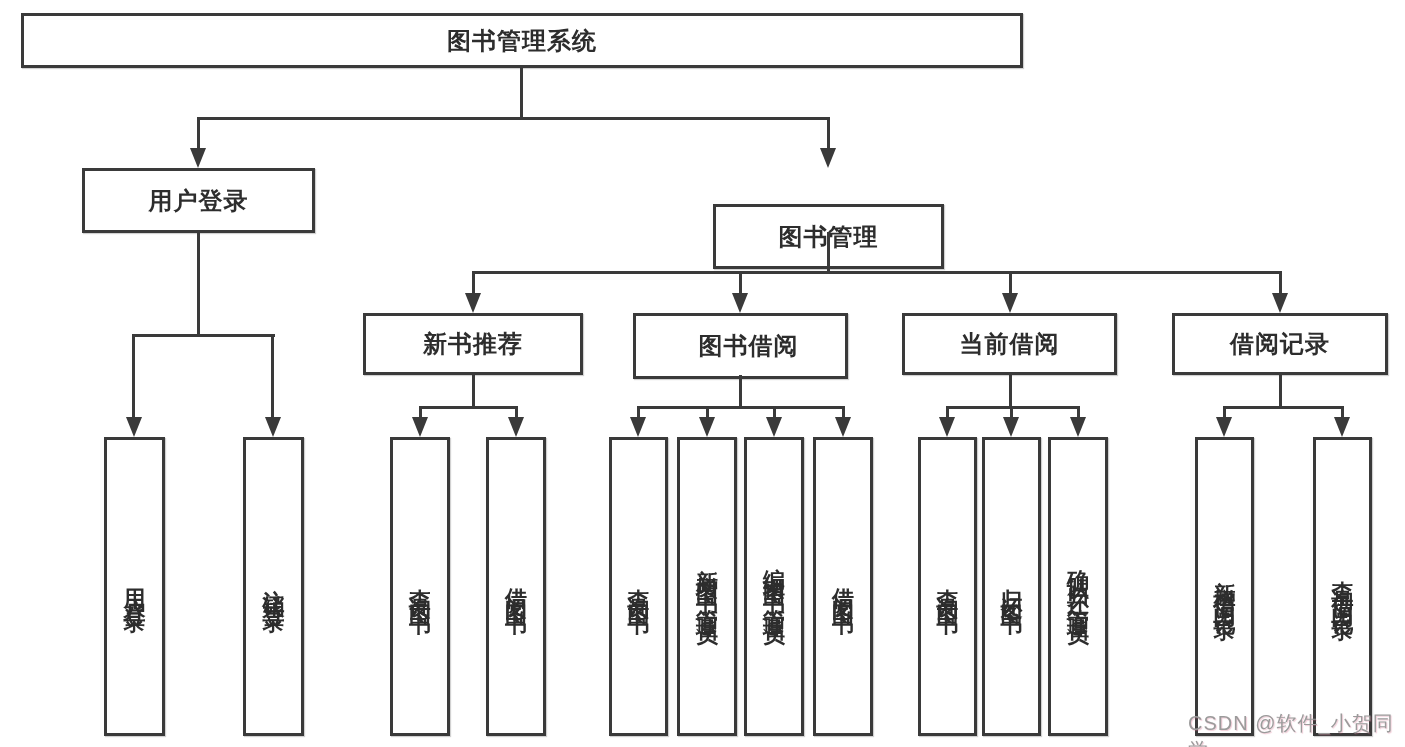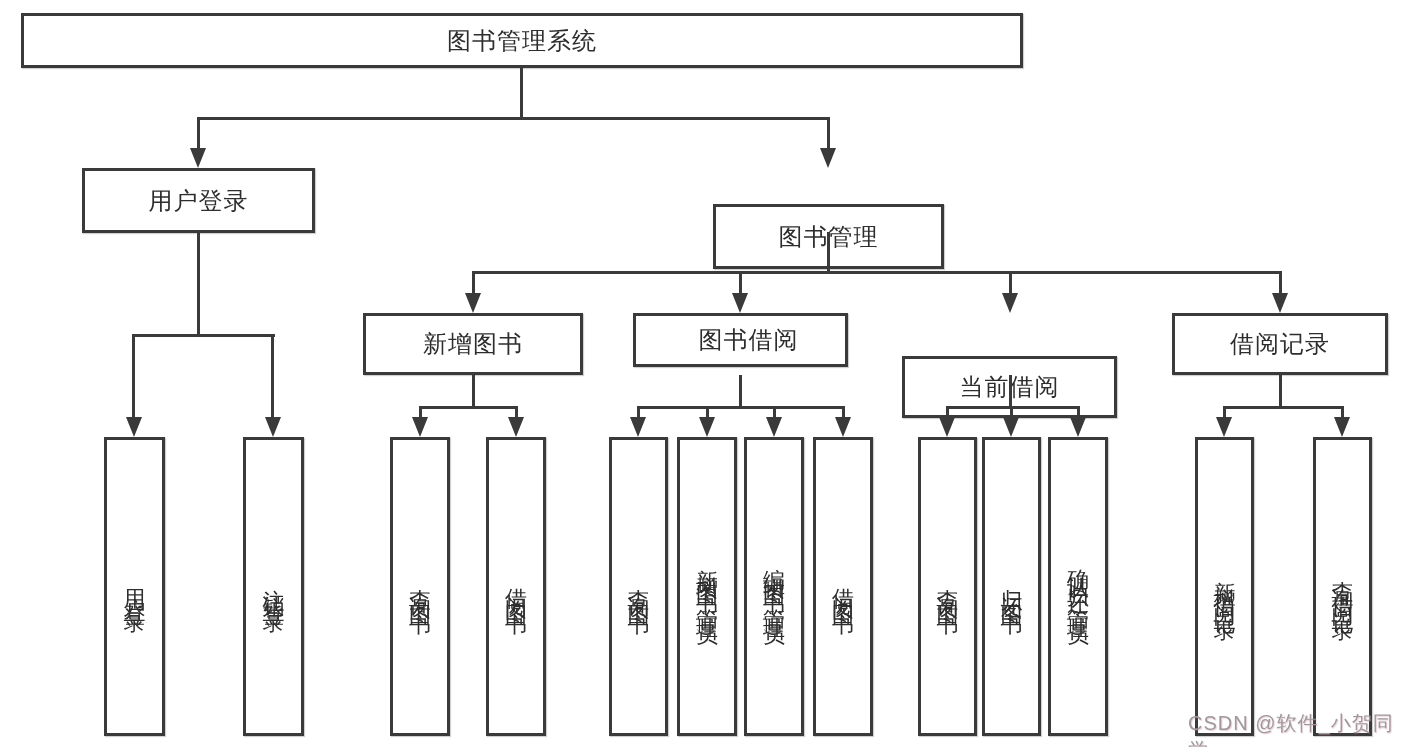--- a/index.html
+++ b/index.html
@@ -12,20 +12,21 @@
     background:var(--background);
     font-family:"Liberation Sans","DejaVu Sans",sans-serif;
     color:var(--text);
   }
   .box{
     position:absolute;box-sizing:border-box;
     border:3px solid var(--box-border);background:var(--box-bg);
     display:flex;align-items:center;justify-content:center;
     font-size:24px;letter-spacing:1px;color:var(--text);
     box-shadow:1px 1px 1px rgba(0,0,0,0.18);
+    font-weight:bold;
   }
   .vbox{font-size:22px;letter-spacing:0;}
   .vbox .vtext{
     writing-mode:vertical-rl;text-orientation:mixed;
     letter-spacing:8px;line-height:1;white-space:nowrap;
   }
   .hline,.vline{position:absolute;background:var(--line);}
   .arrow{
     position:absolute;width:0;height:0;
     border-left:8px solid transparent;border-right:8px solid transparent;
@@ -46,28 +47,28 @@
 
 <div class="box" style="left:82px;top:168px;width:233px;height:65px;">
   <span>用户登录</span>
 </div>
 
 <div class="box" style="left:713px;top:168px;width:231px;height:65px;margin-top:36px;">
   <span>图书管理</span>
 </div>
 
 <div class="box" style="left:363px;top:313px;width:220px;height:62px;">
-  <span>新增图书</span>
+  <span>新书推荐</span>
 </div>
 
-<div class="box" style="left:633px;top:313px;width:215px;height:54px;padding-left:16px;">
+<div class="box" style="left:633px;top:313px;width:215px;height:66px;padding-left:16px;">
   <span>图书借阅</span>
 </div>
 
-<div class="box" style="left:902px;top:313px;width:215px;height:62px;margin-top:43px;">
+<div class="box" style="left:902px;top:313px;width:215px;height:62px;">
   <span>当前借阅</span>
 </div>
 
 <div class="box" style="left:1172px;top:313px;width:216px;height:62px;">
   <span>借阅记录</span>
 </div>
 
 <div class="box vbox" style="left:104px;top:437px;width:61px;height:299px;">
   <span class="vtext">用户登录</span>
 </div>

